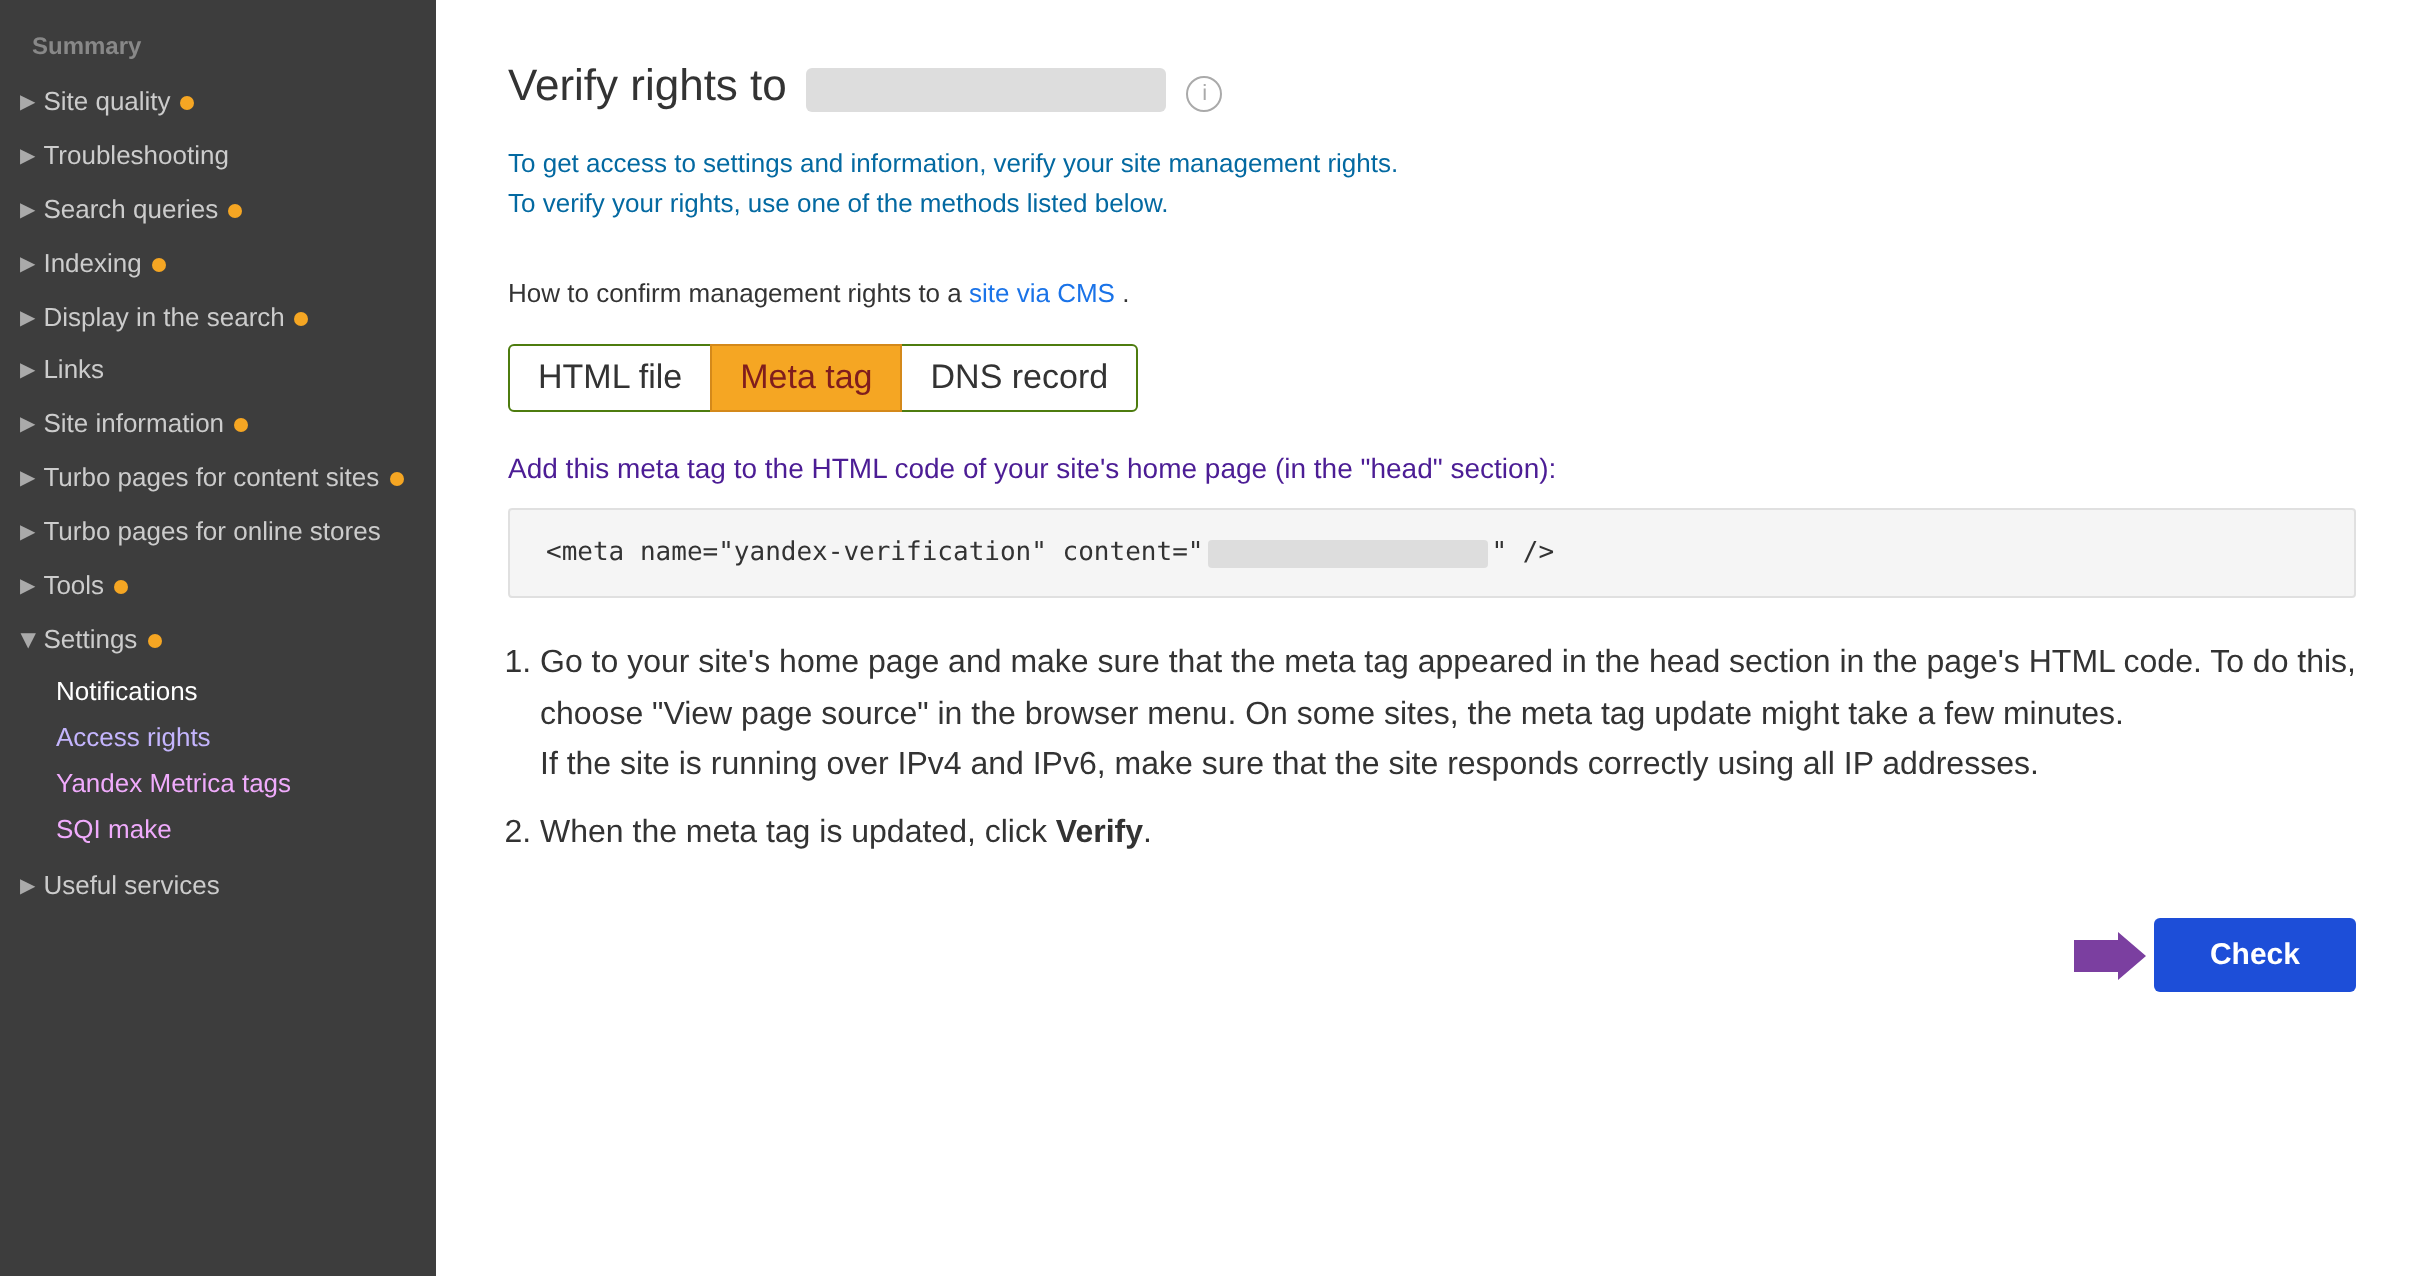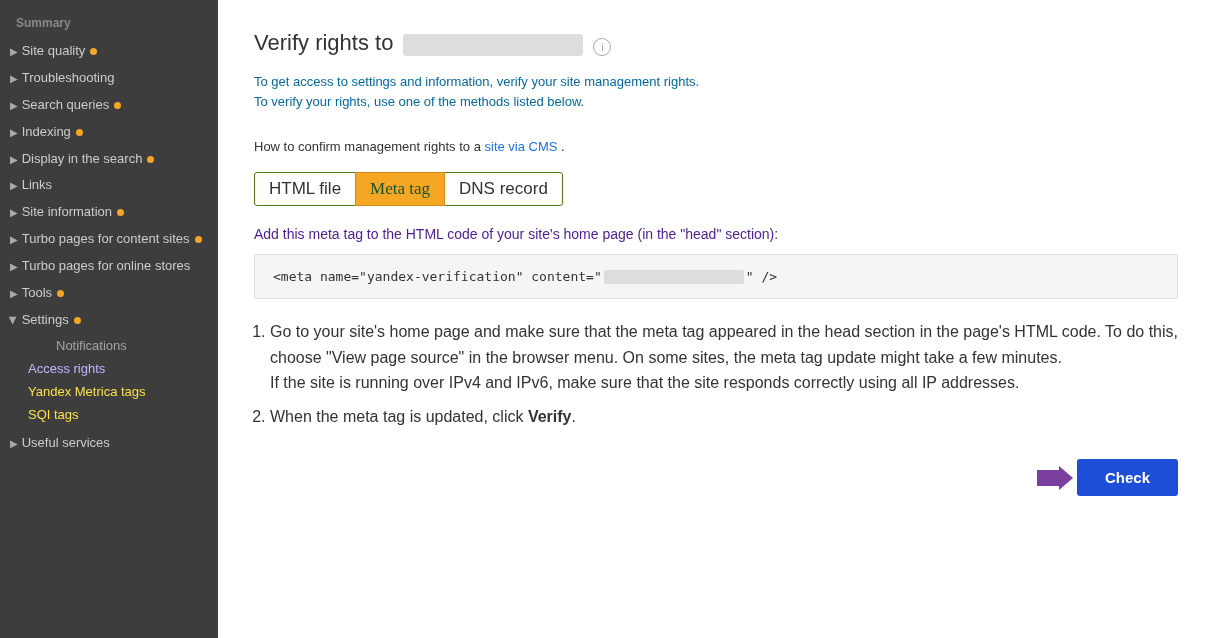--- a/index.html
+++ b/index.html
@@ -46,30 +46,29 @@
       width: 7px;
       height: 7px;
       border-radius: 50%;
       background: #f5a623;
       display: inline-block;
       margin-left: 5px;
       flex-shrink: 0;
     }
     .sidebar-sub-item {
       padding: 4px 16px 4px 28px;
-      color: #fde047;
+      color: #f0abfc;
       cursor: pointer;
       font-size: 13px;
     }
     .sidebar-sub-item.active {
       color: #c4b5fd;
     }
     .sidebar-sub-item.muted {
-      color: #a3a3a3;
-      margin-left: 28px;
+      color: #ffffff;
     }
     .sidebar-section-divider {
       height: 4px;
     }
 
     
     .main-content {
       flex: 1;
       background: #fff;
       overflow-y: auto;
@@ -139,24 +138,23 @@
       cursor: pointer;
       font-size: 17px;
       color: #333;
       margin-right: -1px;
     }
     .tab-btn:first-child { border-radius: 3px 0 0 3px; }
     .tab-btn:last-child { border-radius: 0 3px 3px 0; }
     .tab-btn.active {
       background: #f5a623;
       border-color: #d4891a;
-      color: #14532d;
+      color: #7f1d1d;
       z-index: 1;
       position: relative;
-      font-family: Liberation Serif, serif;
     }
 
     
     .code-description {
       color: #4c1d95;
       font-size: 14px;
       margin-bottom: 12px;
     }
     .code-block {
       background: #f5f5f5;
@@ -300,21 +298,21 @@
     <span>Notifications</span>
   </div>
   <div class="sidebar-sub-item active">
     <span>Access rights</span>
   </div>
   <div class="sidebar-sub-item" style="display:flex;align-items:center;gap:4px;">
     <span>Yandex Metrica tags</span>
     <span class="dot"></span>
   </div>
   <div class="sidebar-sub-item">
-    <span>SQI tags</span>
+    <span>SQI make</span>
   </div>
   <div class="sidebar-section-divider"></div>
 
   <div class="sidebar-item">
     <span class="arrow">▶</span>
     <span>Useful services</span>
   </div>
 </div>
 
 <div class="main-content">

